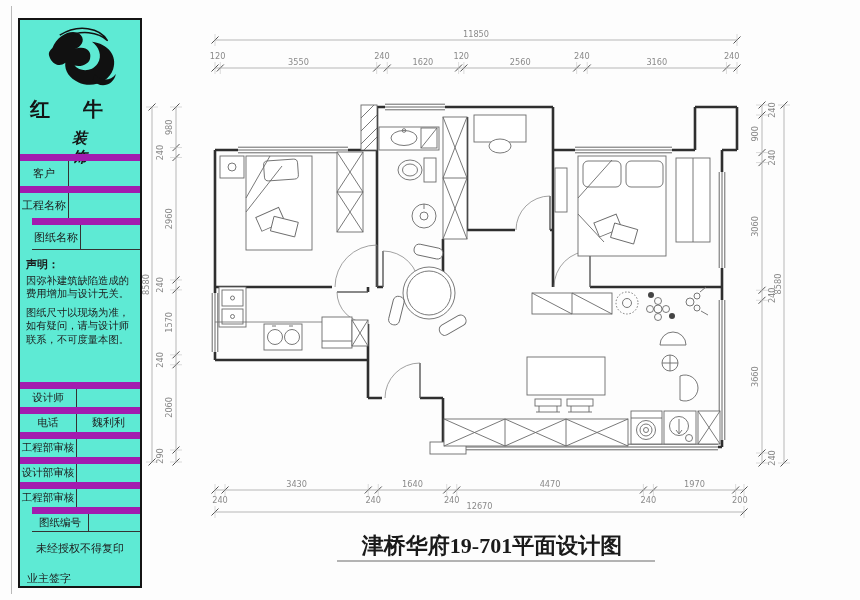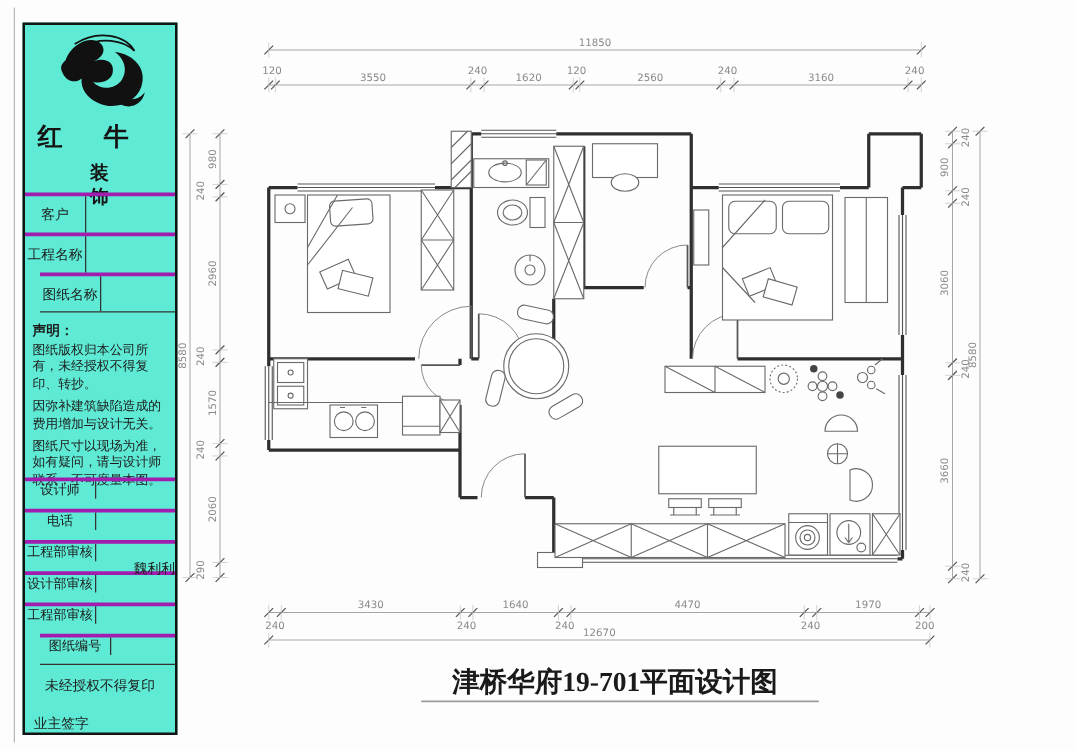--- a/index.html
+++ b/index.html
@@ -5,26 +5,26 @@
   html,body{margin:0;padding:0;background:#f4f4f2;}
   .sheet{position:relative;width:860px;height:600px;background:#fdfdfd;overflow:hidden;
          font-family:"Liberation Serif",serif;}
   .edge-line{position:absolute;left:11px;top:6px;width:1px;height:588px;background:#b9b9b9;}
   .plan-svg{position:absolute;left:0;top:0;}
   .title-block{position:absolute;left:18px;top:18px;width:124px;height:570px;
                border:2.5px solid #141414;background:#5eead4;box-sizing:border-box;z-index:5;}
   .logo-wrap{position:absolute;top:6px;left:0;width:100%;text-align:center;}
   .company-name{position:absolute;top:76px;left:10px;width:104px;color:#141414;}
   .cn1{font-size:20px;font-weight:bold;letter-spacing:14px;}
-  .cn2{font-size:15px;font-weight:bold;letter-spacing:10px;margin-top:6px;margin-left:42px;}
+  .cn2{font-size:15px;font-weight:bold;letter-spacing:10px;margin-top:6px;margin-left:42px;font-style:italic;}
   .tb-table{position:absolute;left:0;width:100%;box-sizing:border-box;}
-  .tb-row{display:flex;border-top:3px solid #a21caf;box-sizing:border-box;align-items:flex-end;}
+  .tb-row{display:flex;border-top:7px solid #a21caf;box-sizing:border-box;align-items:center;}
   .tb-row:last-child{border-bottom:1px solid #333;margin-left:12px;}
   .tb-top .tb-row{height:32px;}
-  .tb-bot .tb-row{height:25px;flex-direction:column;}
+  .tb-bot .tb-row{height:25px;}
   .tb-label{border-right:1px solid #333;text-align:center;font-size:11px;color:#1c1c1c;
             align-self:stretch;display:flex;align-items:center;justify-content:center;}
   .tb-top .tb-label{width:48px;}
   .tb-bot .tb-label{width:56px;font-size:10.5px;}
   .tb-value{flex:1;text-align:center;font-size:11px;color:#1c1c1c;margin-top:48px;}
   .disclaimer{position:absolute;top:237px;left:6px;width:112px;color:#1c1c1c;}
   .disclaimer h4{margin:0 0 2px 0;font-size:11px;font-weight:bold;}
   .disclaimer p{margin:0 0 5px 0;font-size:10.3px;line-height:1.3;}
   .agree{position:absolute;top:521px;width:100%;text-align:center;font-size:11px;color:#1c1c1c;}
   .sign{position:absolute;top:551px;left:7px;font-size:11px;color:#1c1c1c;}
@@ -58,21 +58,20 @@
         <div class="tb-value"></div>
       </div>
       <div class="tb-row">
         <div class="tb-label">图纸名称</div>
         <div class="tb-value"></div>
       </div>
     </div>
 
     <div class="disclaimer">
       <h4>声明：</h4>
-      <p>图纸版权归本公司所有，未经授权不得复印、转抄。</p>
       <p>因弥补建筑缺陷造成的费用增加与设计无关。</p>
       <p>图纸尺寸以现场为准，如有疑问，请与设计师联系，不可度量本图。</p>
     </div>
 
     <div class="tb-table tb-bot" style="top:362px">
       <div class="tb-row">
         <div class="tb-label">设计师</div>
         <div class="tb-value">魏利利</div>
       </div>
       <div class="tb-row">

